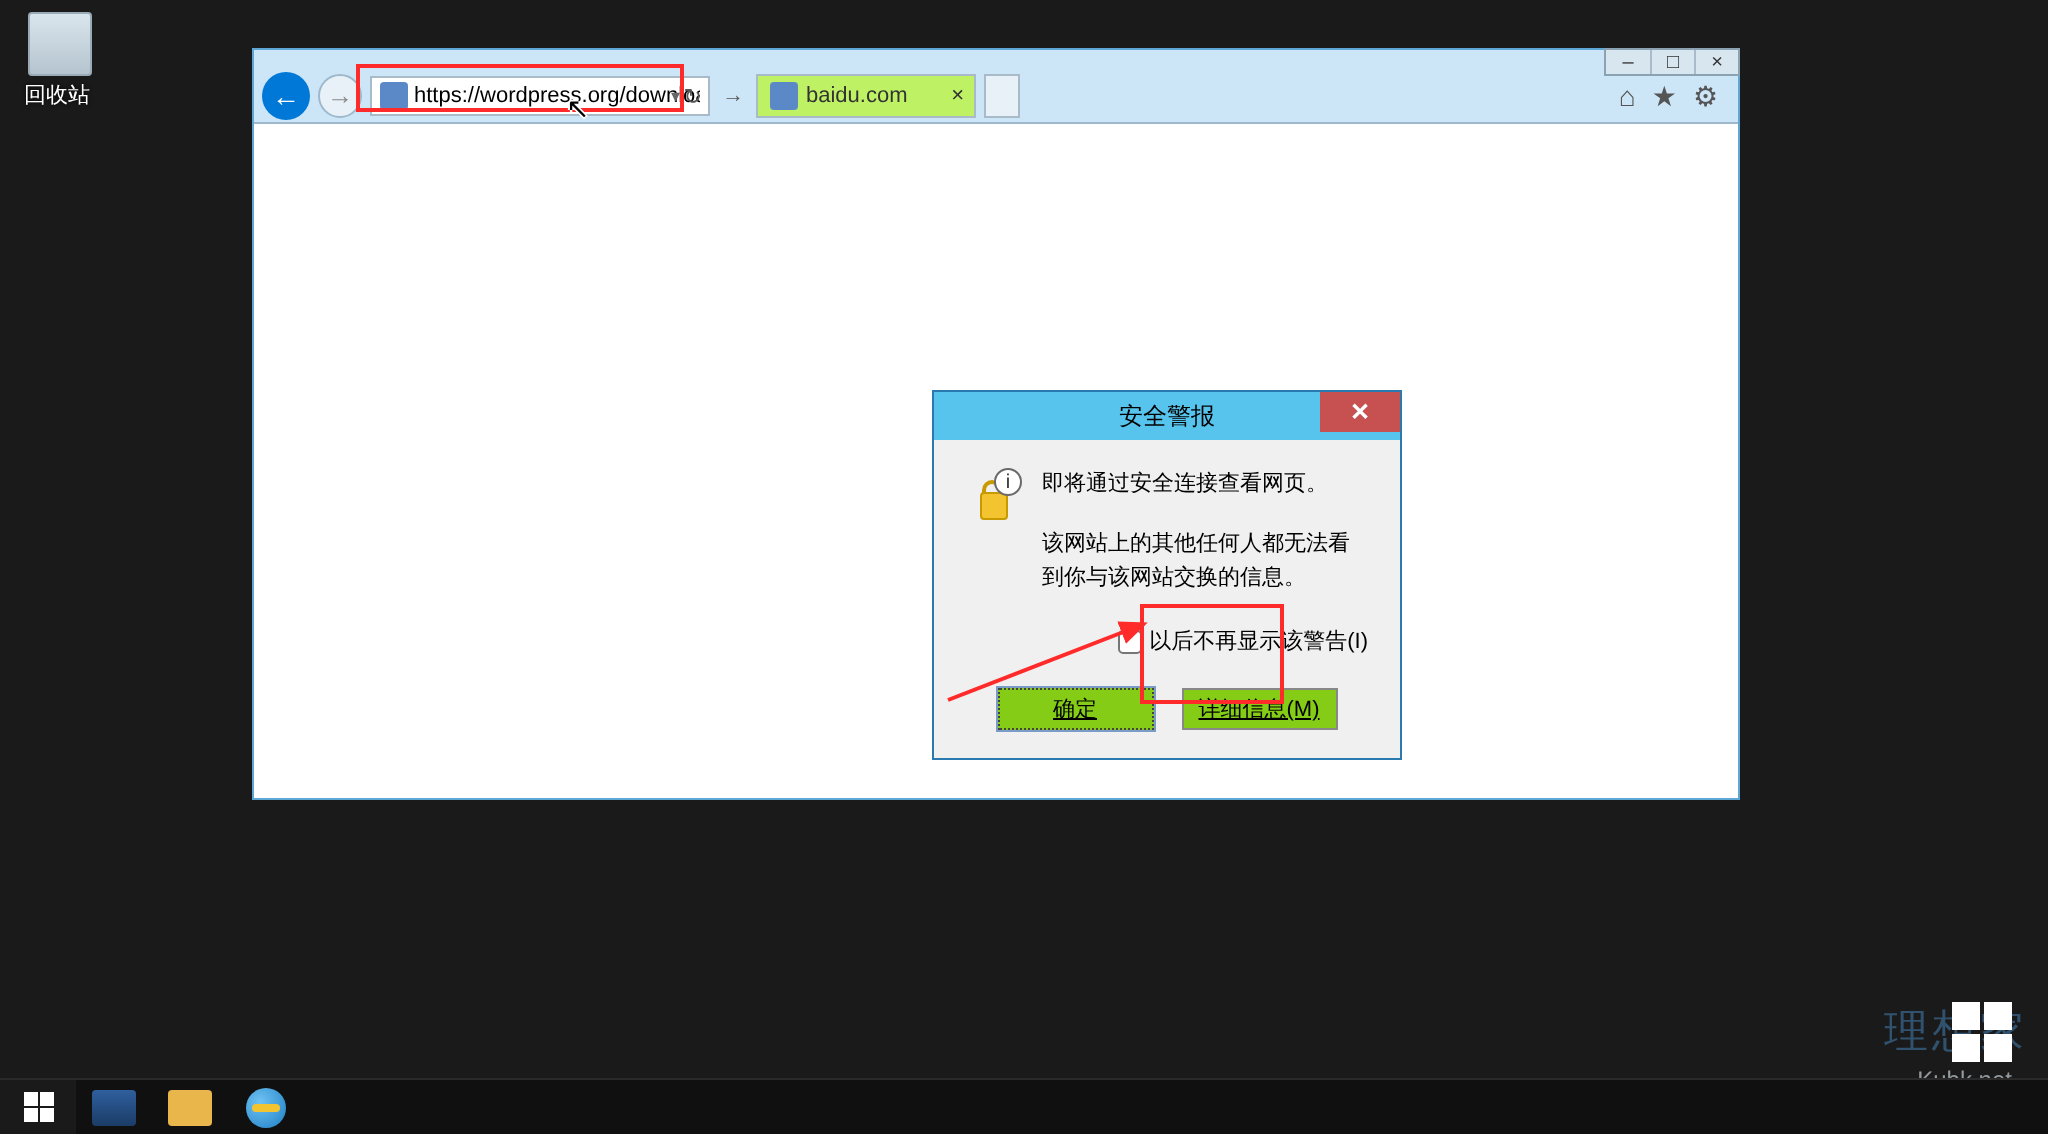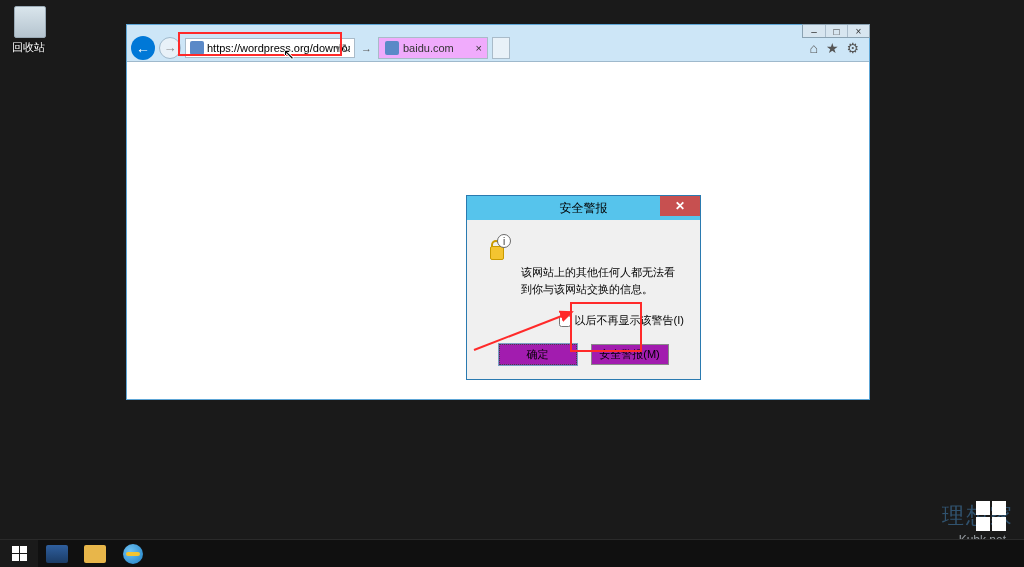--- a/index.html
+++ b/index.html
@@ -59,21 +59,21 @@
     flex: 0 0 170px; height: 20px; background: #fff;
     border: 1px solid #a9bbc9; display:flex;align-items:center;padding:0 4px;
     position: relative;
   }
   .addr-ico{width:14px;height:14px;background:#5b89c7;border-radius:2px;margin-right:3px;flex-shrink:0;}
   .addr input{border:none;outline:none;font-size:11px;width:100%;}
   .addr-dd{position:absolute;right:14px;top:4px;font-size:9px;color:#666;}
   .addr-refresh{position:absolute;right:3px;top:3px;font-size:11px;color:#555;}
   .nav-arrow{font-size:11px;color:#555;padding:0 2px;}
   .tab {
-    height: 22px; background: #f0abfc; border: 1px solid #a9bbc9;
+    height: 22px; background: #bef264; border: 1px solid #a9bbc9;
     display:flex;align-items:center;padding:0 6px;gap:4px;min-width:110px;
     position: relative;
   }
   .tab-ico{width:14px;height:14px;background:#5b89c7;border-radius:2px;}
   .tab span{font-size:11px;color:#333;}
   .tab-x{position:absolute;right:5px;font-size:11px;color:#888;}
   .newtab{width:18px;height:22px;border:1px solid #a9bbc9;background:#e8f1f8;}
   .ie-toolbar-right{margin-left:auto;display:flex;gap:8px;padding-right:6px;color:#555;}
   .ie-toolbar-right span{font-size:14px;}
   .ie-content{position:absolute;top:37px;left:0;right:0;bottom:0;background:#fff;}
@@ -98,22 +98,22 @@
   .dlg-icon{width:28px;height:30px;position:relative;flex-shrink:0;}
   .lock-body{width:14px;height:14px;background:#f4c430;border:1px solid #c99a00;position:absolute;bottom:4px;left:7px;border-radius:2px;}
   .lock-sh{width:10px;height:8px;border:2px solid #c99a00;border-bottom:none;border-radius:6px 6px 0 0;position:absolute;bottom:16px;left:8px;}
   .info-badge{width:14px;height:14px;border-radius:50%;background:#fff;border:1px solid #6a6a6a;position:absolute;top:0;right:0;display:flex;align-items:center;justify-content:center;font-size:10px;color:#333;}
   .dlg-txt{font-size:11px;color:#000;line-height:1.5;}
   .dlg-sub{margin-top:0;margin-left:38px;font-size:11px;color:#000;line-height:1.5;}
   .dlg-chk{margin-top:16px;margin-left:38px;font-size:11px;color:#000;display:flex;align-items:center;gap:4px;justify-content:flex-end;}
   .dlg-chk input{width:12px;height:12px;}
   .dlg-btns{margin-top:16px;display:flex;justify-content:center;gap:14px;}
   .dlg-btn{
-    width:78px;height:21px;background:#a21caf;border:1px solid #888;
-    font-size:11px;display:flex;align-items:center;justify-content:center;
+    width:78px;height:21px;background:#84cc16;border:1px solid #888;
+    font-size:11px;display:flex;align-items:center;justify-content:center;text-decoration:underline;
   }
   .dlg-btn.focus{border:1px dotted #444;outline:1px solid #7a9cc6;}
 
   
   .anno{position:absolute;border:2px solid #ff2a2a;pointer-events:none;}
   .arrow-svg{position:absolute;pointer-events:none;}
 
   
   .taskbar{
     position:absolute;left:0;right:0;bottom:0;height:28px;
@@ -188,29 +188,30 @@
     <span>安全警报</span>
     <div class="dlg-close">✕</div>
   </div>
   <div class="dlg-body">
     <div class="dlg-row1">
       <div class="dlg-icon">
         <div class="lock-sh"></div>
           <div class="lock-body"></div>
         <div class="info-badge">i</div>
       </div>
+      <div class="dlg-txt">即将通过安全连接查看网页。</div>
     </div>
     <div class="dlg-sub">该网站上的其他任何人都无法看到你与该网站交换的信息。</div>
     <label class="dlg-chk">
       <input type="checkbox" style="">
       <span>以后不再显示该警告(I)</span>
     </label>
     <div class="dlg-btns">
       <div class="dlg-btn focus">确定</div>
-      <div class="dlg-btn">安全警报(M)</div>
+      <div class="dlg-btn">详细信息(M)</div>
     </div>
   </div>
 </div>
 
 <div class="anno" style="top:32px;left:178px;width:164px;height:24px;"></div>
 <div class="anno" style="top:302px;left:570px;width:72px;height:50px;"></div>
 <svg class="arrow-svg" style="top:300px;left:468px;" width="120" height="56">
   <defs>
       <marker id="ah" markerWidth="8" markerHeight="8" refX="6" refY="3" orient="auto">
         <path d="M0,0 L7,3 L0,6 Z" fill="#ff2a2a"></path>

